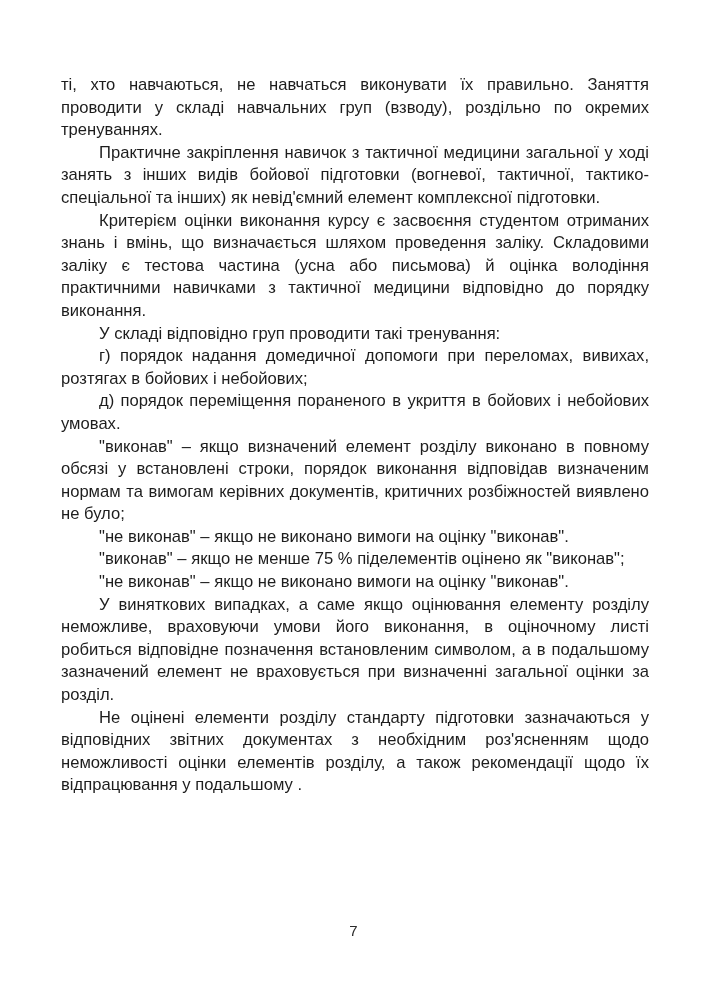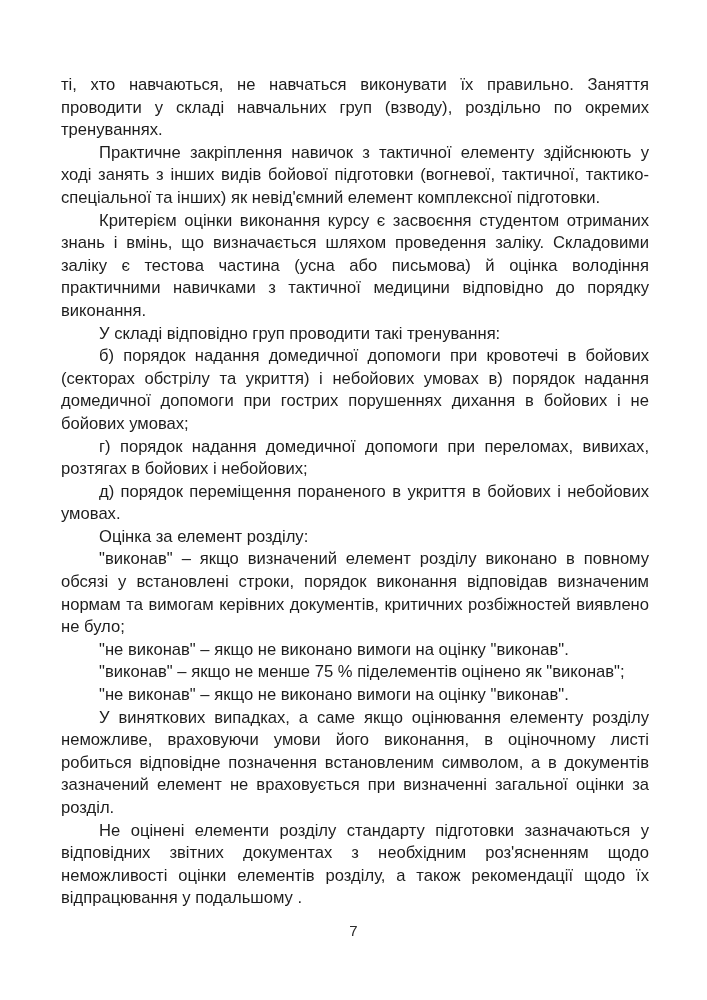--- a/index.html
+++ b/index.html
@@ -46,30 +46,28 @@
     font-size: 15px;
     color: #2a2a2a;
   }
 </style>
 </head>
 <body>
 
 <div class="page">
   <div class="content">
       <p class="no-indent">ті, хто навчаються, не навчаться виконувати їх правильно. Заняття проводити у складі навчальних груп (взводу), роздільно по окремих тренуваннях.</p>
-      <p>Практичне закріплення навичок з тактичної елементу здійснюють у ході занять з інших видів бойової підготовки (вогневої, тактичної, тактико-спеціальної та інших) як невід'ємний елемент комплексної підготовки.</p>
+      <p>Практичне закріплення навичок з тактичної медицини загальної у ході занять з інших видів бойової підготовки (вогневої, тактичної, тактико-спеціальної та інших) як невід'ємний елемент комплексної підготовки.</p>
       <p>Критерієм оцінки виконання курсу є засвоєння студентом отриманих знань і вмінь, що визначається шляхом проведення заліку. Складовими заліку є тестова частина (усна або письмова) й оцінка володіння практичними навичками з тактичної медицини відповідно до порядку виконання.</p>
       <p>У складі відповідно груп проводити такі тренування:</p>
-      <p>б) порядок надання домедичної допомоги при кровотечі в бойових (секторах обстрілу та укриття) і небойових умовах в) порядок надання домедичної допомоги при гострих порушеннях дихання в бойових і не бойових умовах;</p>
       <p>г) порядок надання домедичної допомоги при переломах, вивихах, розтягах в бойових і небойових;</p>
       <p>д) порядок переміщення пораненого в укриття в бойових і небойових умовах.</p>
-      <p>Оцінка за елемент розділу:</p>
       <p>"виконав" – якщо визначений елемент розділу виконано в повному обсязі у встановлені строки, порядок виконання відповідав визначеним нормам та вимогам керівних документів, критичних розбіжностей виявлено не було;</p>
       <p>"не виконав" – якщо не виконано вимоги на оцінку "виконав".</p>
       <p>"виконав" – якщо не менше 75 % піделементів оцінено як "виконав";</p>
       <p>"не виконав" – якщо не виконано вимоги на оцінку "виконав".</p>
-      <p>У виняткових випадках, а саме якщо оцінювання елементу розділу неможливе, враховуючи умови його виконання, в оціночному листі робиться відповідне позначення встановленим символом, а в документів зазначений елемент не враховується при визначенні загальної оцінки за розділ.</p>
+      <p>У виняткових випадках, а саме якщо оцінювання елементу розділу неможливе, враховуючи умови його виконання, в оціночному листі робиться відповідне позначення встановленим символом, а в подальшому зазначений елемент не враховується при визначенні загальної оцінки за розділ.</p>
       <p>Не оцінені елементи розділу стандарту підготовки зазначаються у відповідних звітних документах з необхідним роз'ясненням щодо неможливості оцінки елементів розділу, а також рекомендації щодо їх відпрацювання у подальшому .</p>
     </div>
   <div class="footer">
     <span>7</span>
   </div>
 </div>
 
 </body></html>

